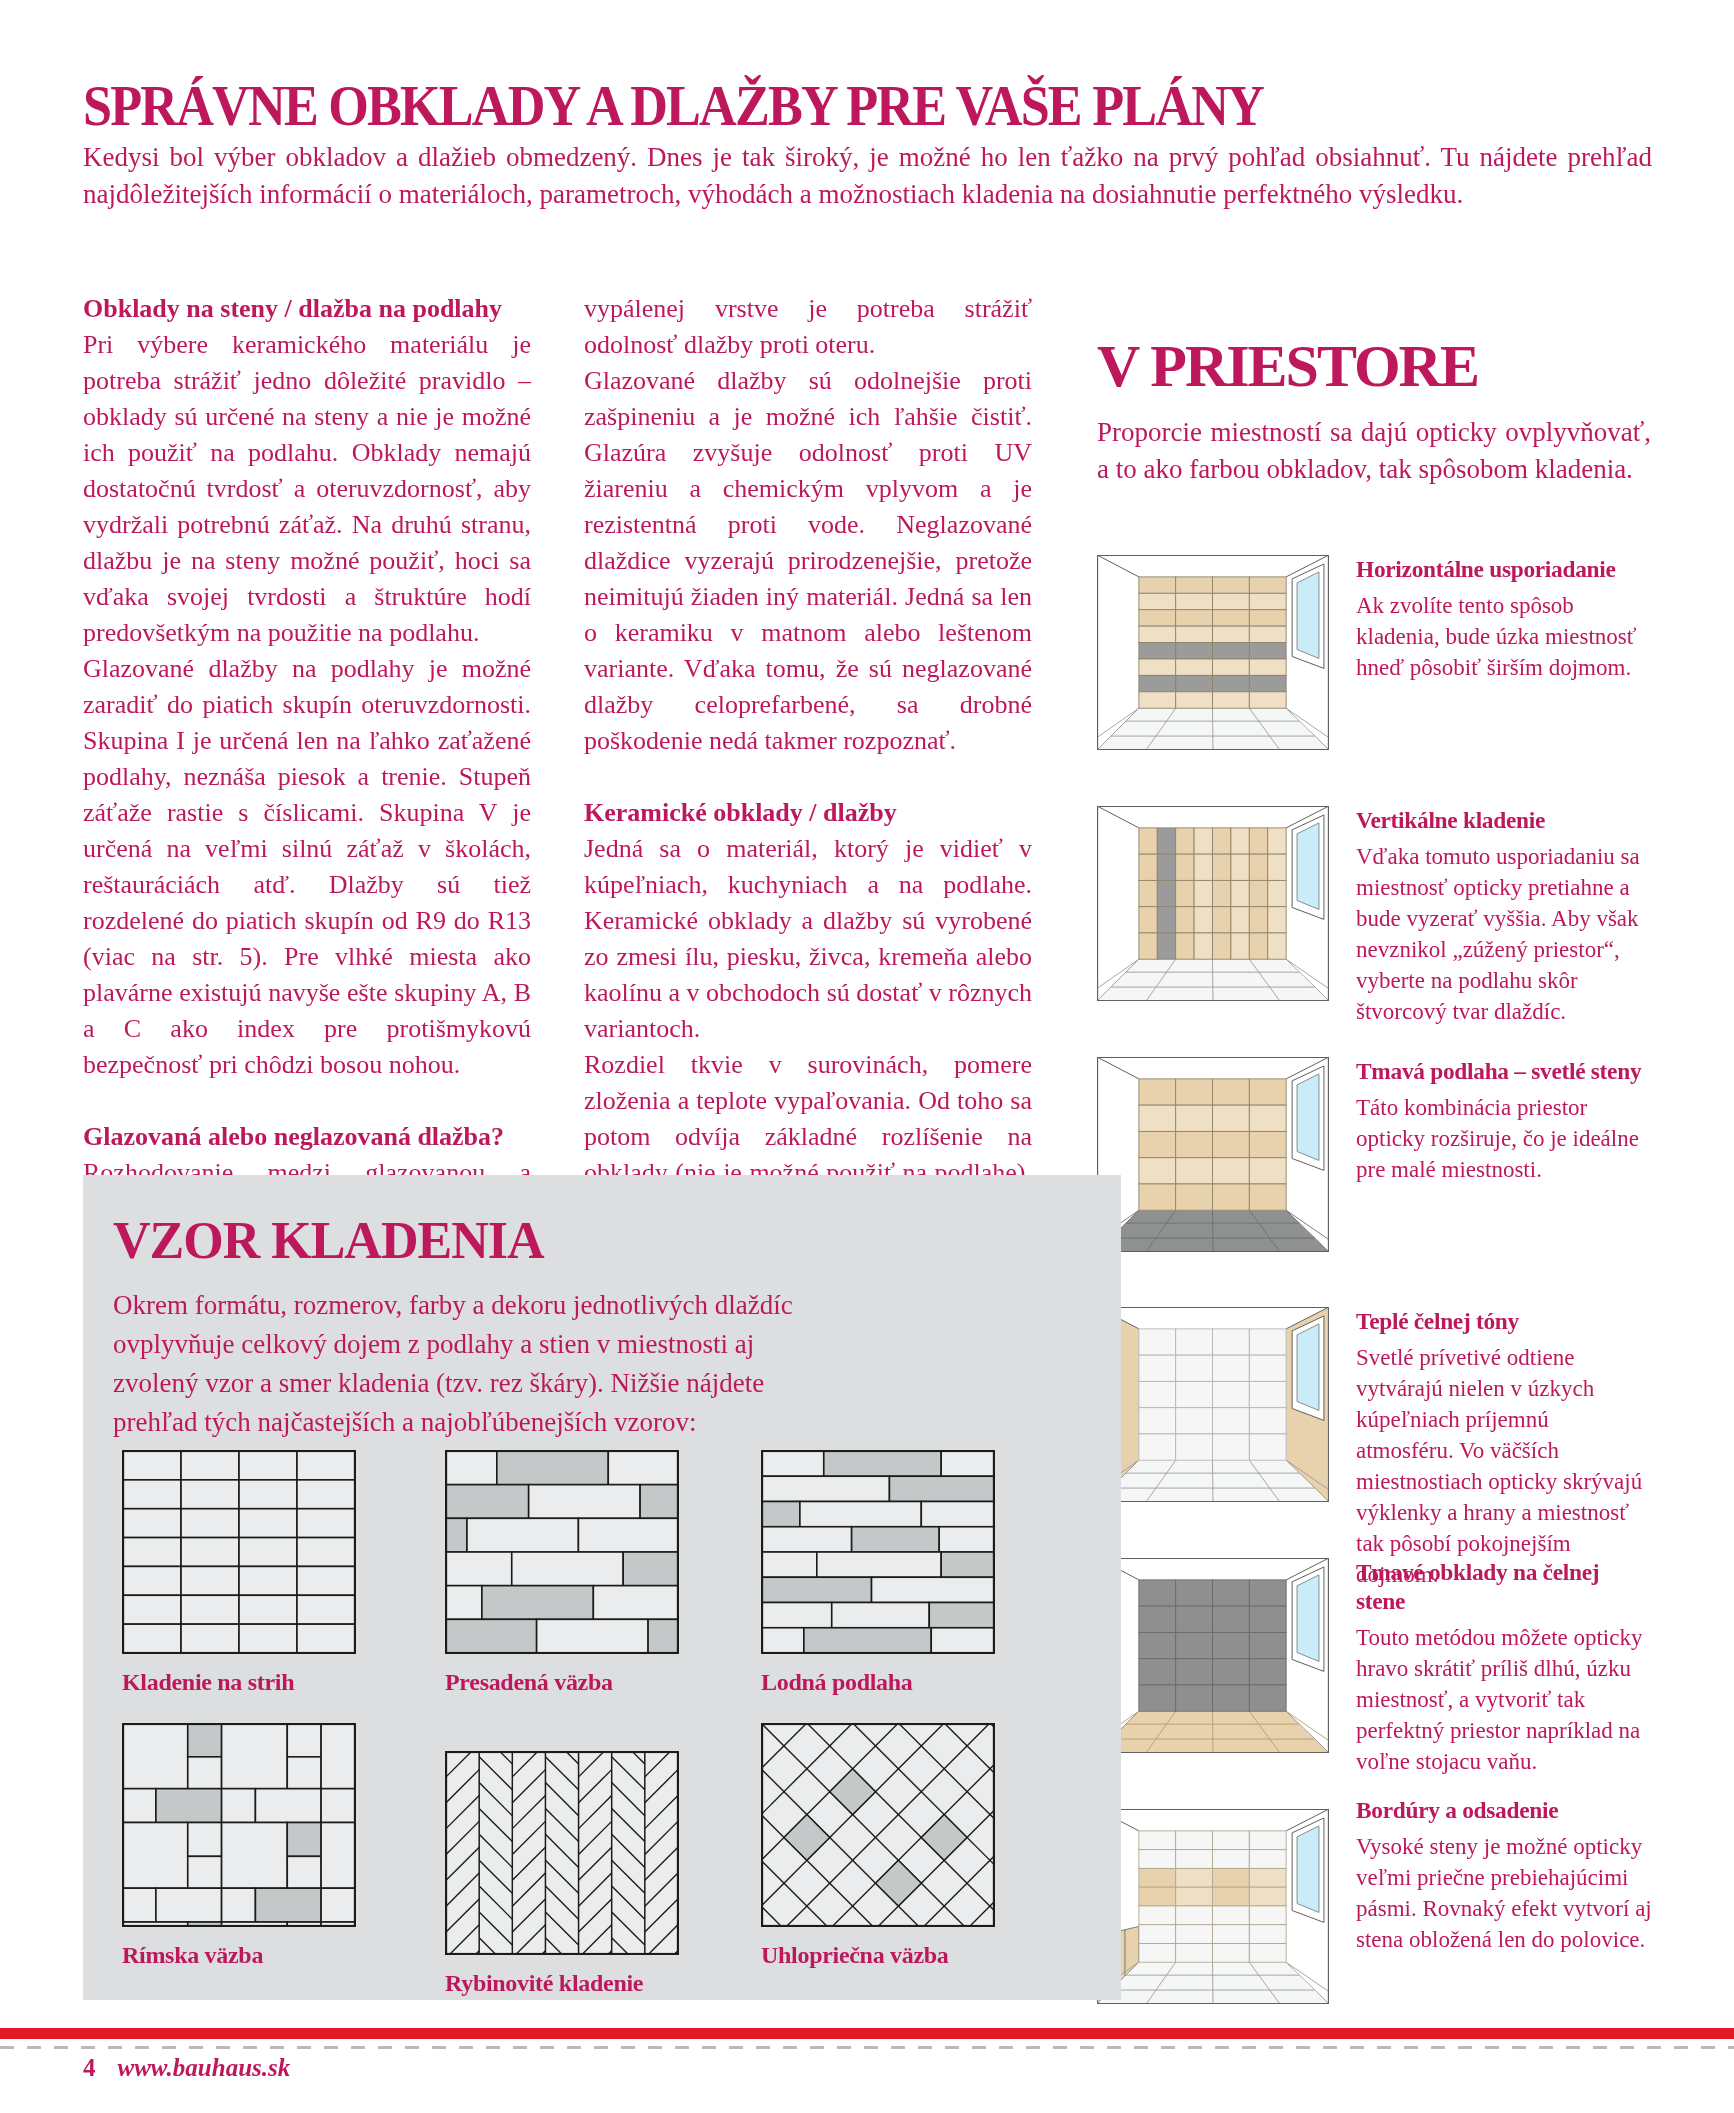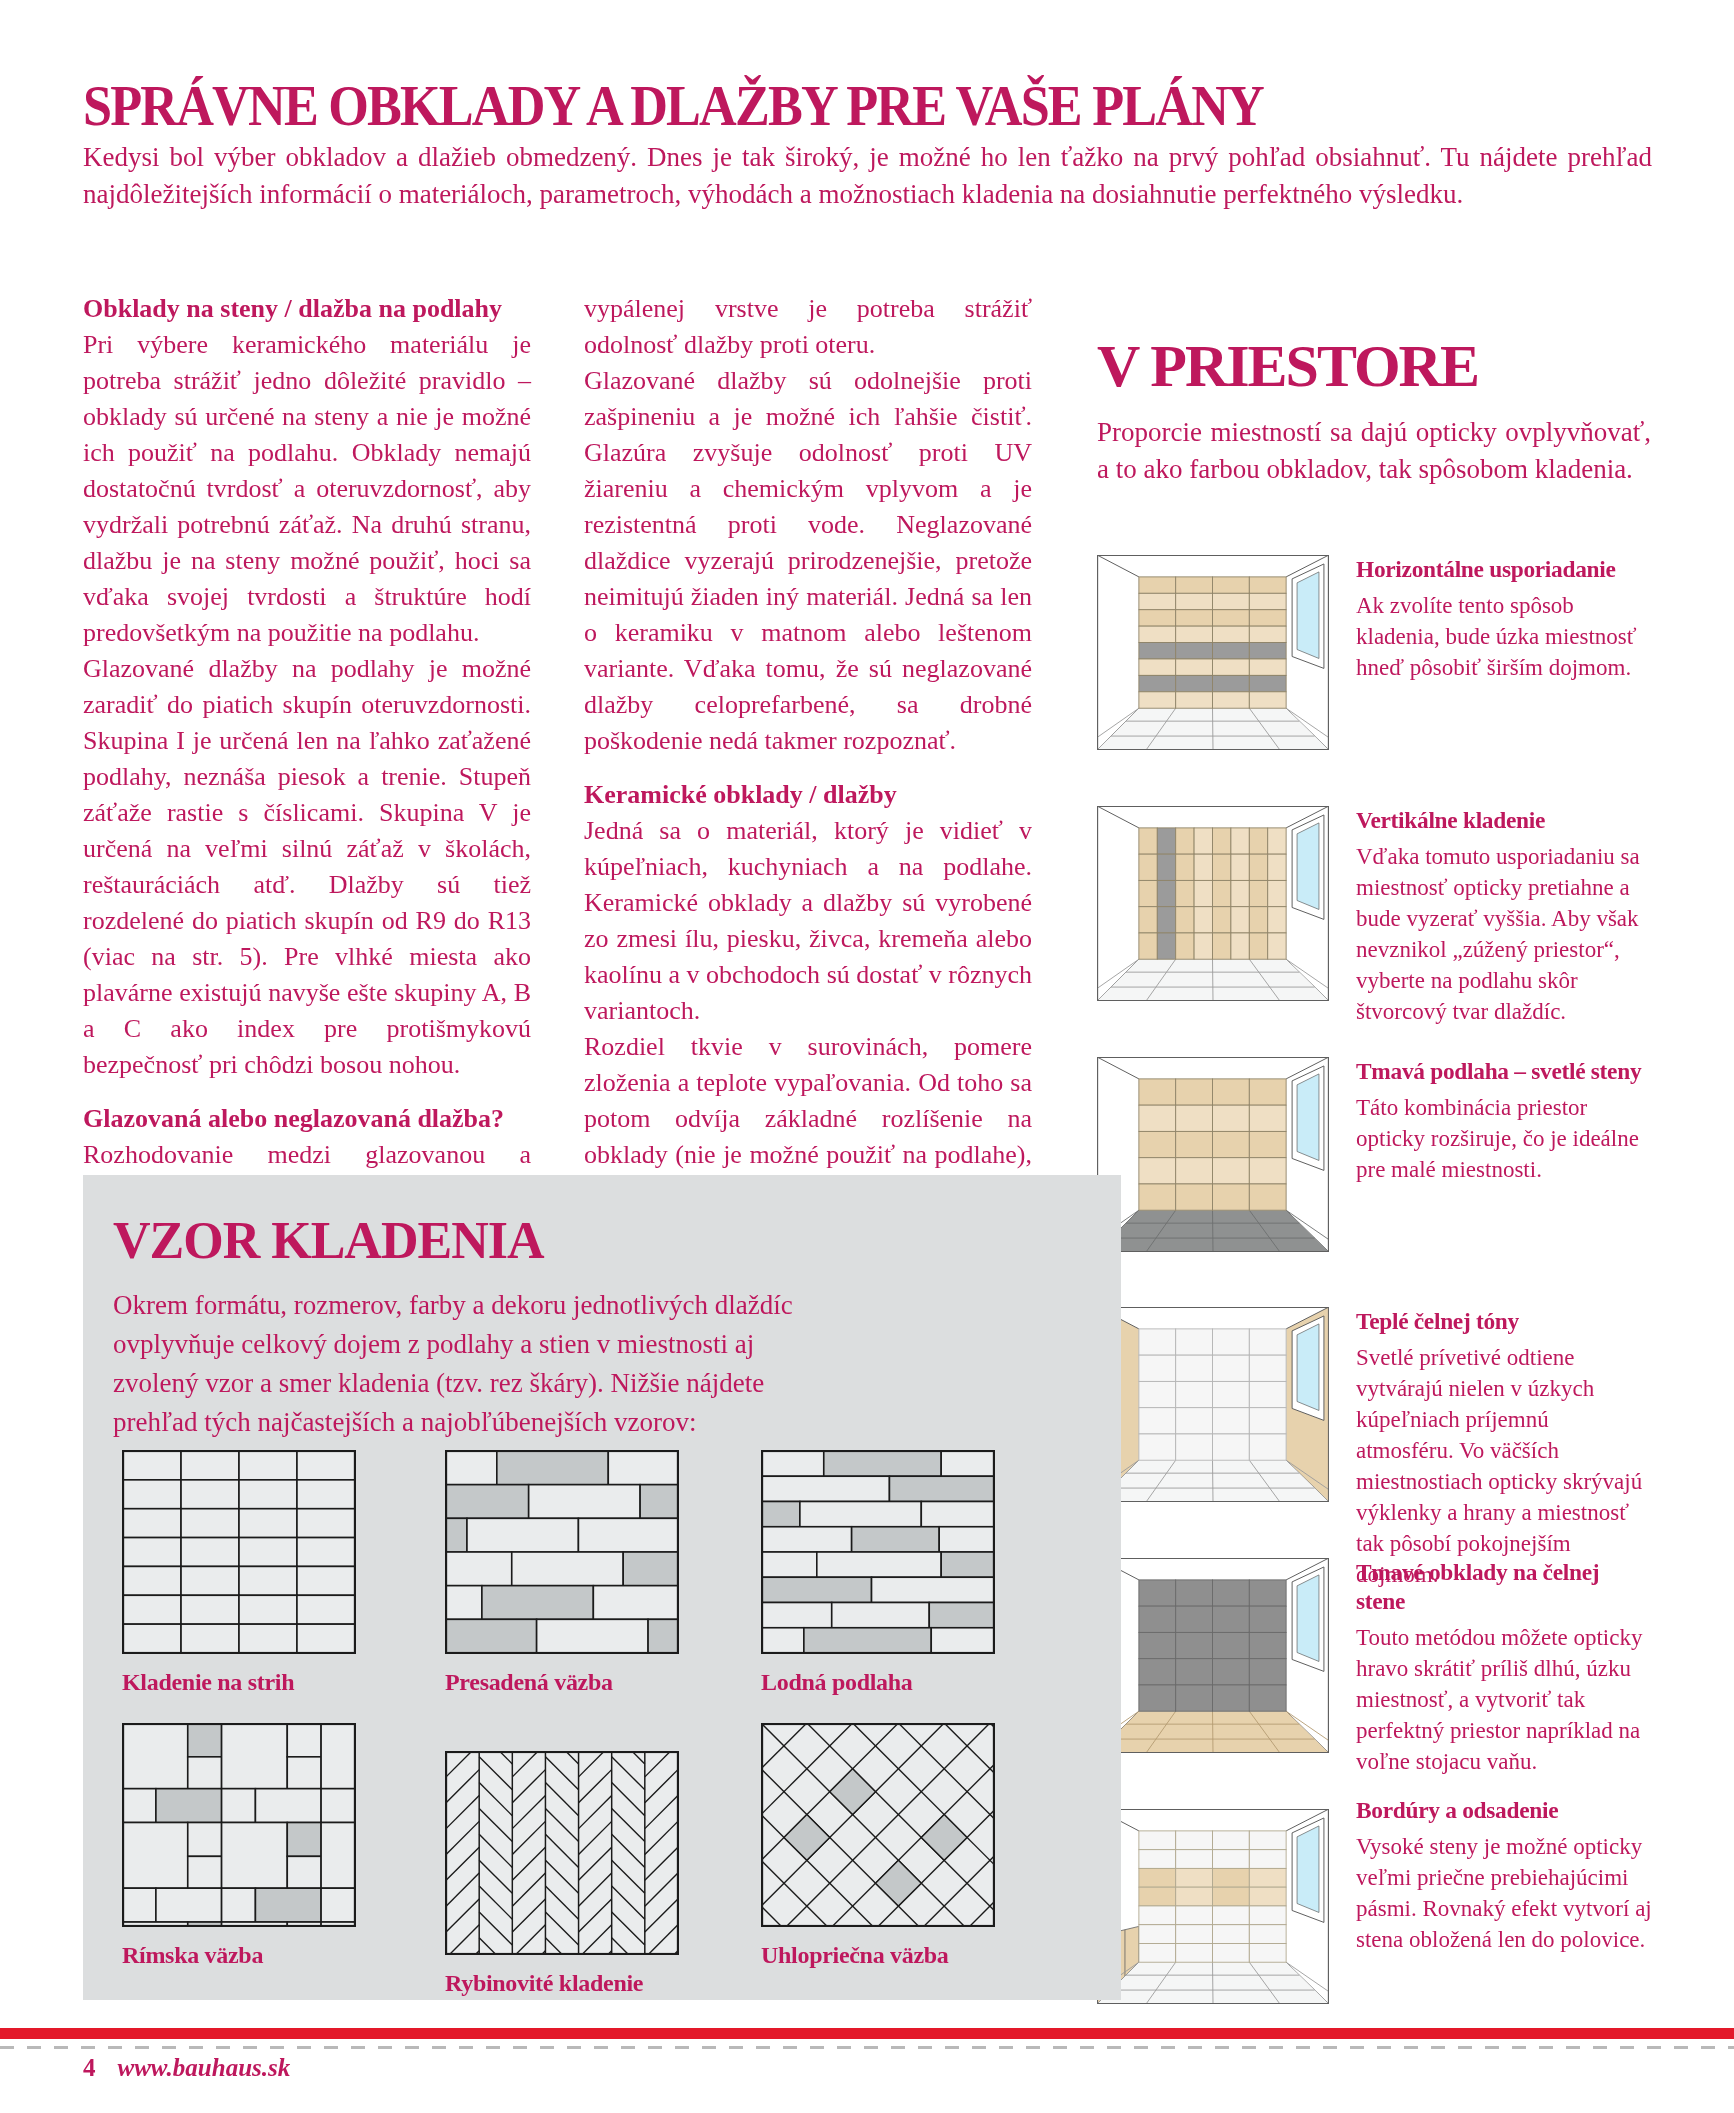--- a/index.html
+++ b/index.html
@@ -5,21 +5,21 @@
   html,body{margin:0;padding:0;background:#ffffff;}
   .pg{position:relative;width:1734px;height:2113px;background:#ffffff;overflow:hidden;
       font-family:Liberation Serif, serif;color:#be185d;}
   .title{position:absolute;left:83px;top:72px;margin:0;font-size:58px;font-weight:700;
          letter-spacing:-2px;transform:scaleX(.9);transform-origin:left top;white-space:nowrap;}
   .intro{position:absolute;left:83px;top:139px;width:1569px;margin:0;
          font-size:27px;line-height:37px;text-align:justify;}
   .col{position:absolute;top:291px;font-size:26px;line-height:36px;text-align:justify;}
   .col p{margin:0;}
   .col h3{margin:0;font-size:26px;line-height:36px;font-weight:700;text-align:left;}
-  .col h3.mt{margin-top:18px;}
+  .col h3.mt{margin-top:36px;}
   .col1{left:83px;width:448px;}
   .col2{left:584px;width:448px;}
   
   .sidebar-title{position:absolute;left:1097px;top:282px;margin:0;font-size:60px;line-height:56px;
                  font-weight:700;letter-spacing:-2px;}
   .sidebar-intro{position:absolute;left:1097px;top:414px;width:554px;margin:0;
                  font-size:27px;line-height:37px;text-align:justify;}
   .sb-item{position:absolute;left:1097px;width:554px;height:249px;}
   .sb-item .ill{position:absolute;left:0;width:232px;height:195px;}
   .sb-item .cap{position:absolute;left:259px;width:296px;}

